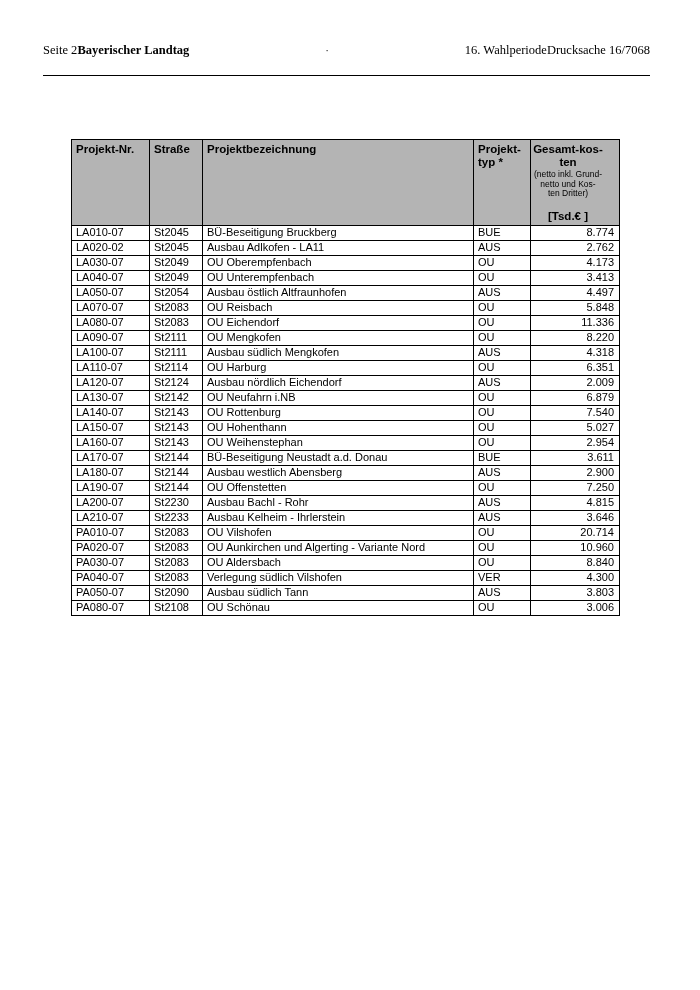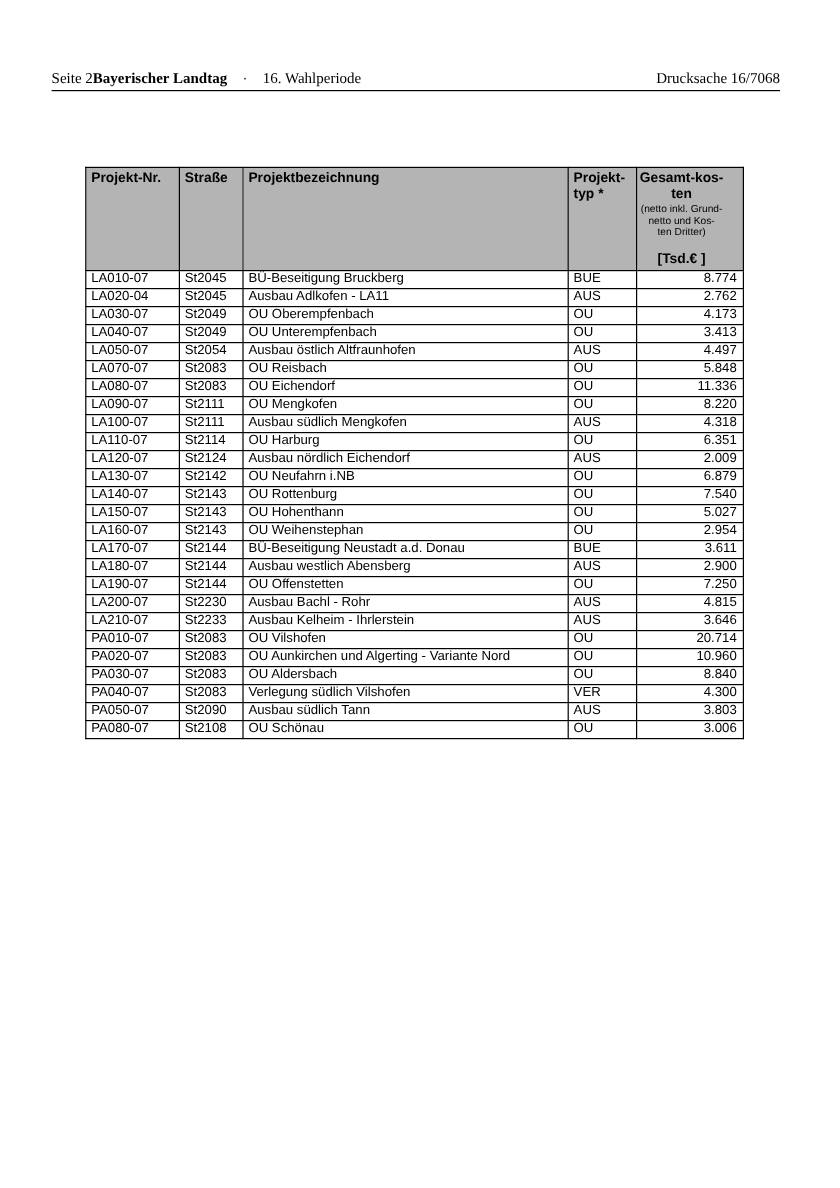--- a/index.html
+++ b/index.html
@@ -11,33 +11,33 @@
     background: #ffffff;
     font-family: "Liberation Serif", serif;
     color: #000;
     overflow: hidden;
     margin: 0 auto;
   }
   
   .running-head {
     position: absolute;
     left: 43px;
-    top: 58px;
+    top: 43px;
     width: 607px;
     display: flex;
     align-items: baseline;
     font-size: 12.5px;
     line-height: 14px;
   }
   .rh-left  { flex: 0 0 auto; }
   .rh-center{
     flex: 1 1 auto;
     text-align: center;
     display: flex;
-    justify-content: flex-start;
+    justify-content: space-between;
     align-items: baseline;
   }
   .rh-center .bold { font-weight: bold; }
   .rh-center .dot  { margin: 0 13px; font-size: 11px; }
   .rh-right { flex: 0 0 auto; }
   .rh-right .bold { font-weight: normal; }
   .head-rule {
     position: absolute;
     left: 43px;
     top: 75px;
@@ -151,21 +151,21 @@
 
           <tr>
             <td>LA010-07</td>
             <td>St2045</td>
             <td>BÜ-Beseitigung Bruckberg</td>
             <td>BUE</td>
             <td class="c-costs">8.774</td>
           </tr>
 
           <tr>
-            <td>LA020-04</td>
+            <td>LA020-02</td>
             <td>St2045</td>
             <td>Ausbau Adlkofen - LA11</td>
             <td>AUS</td>
             <td class="c-costs">2.762</td>
           </tr>
 
           <tr>
             <td>LA030-07</td>
             <td>St2049</td>
             <td>OU Oberempfenbach</td>

